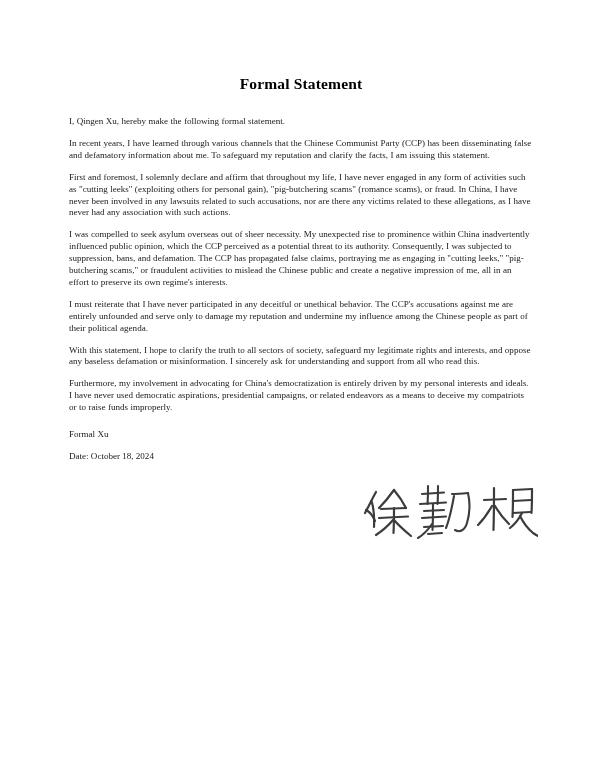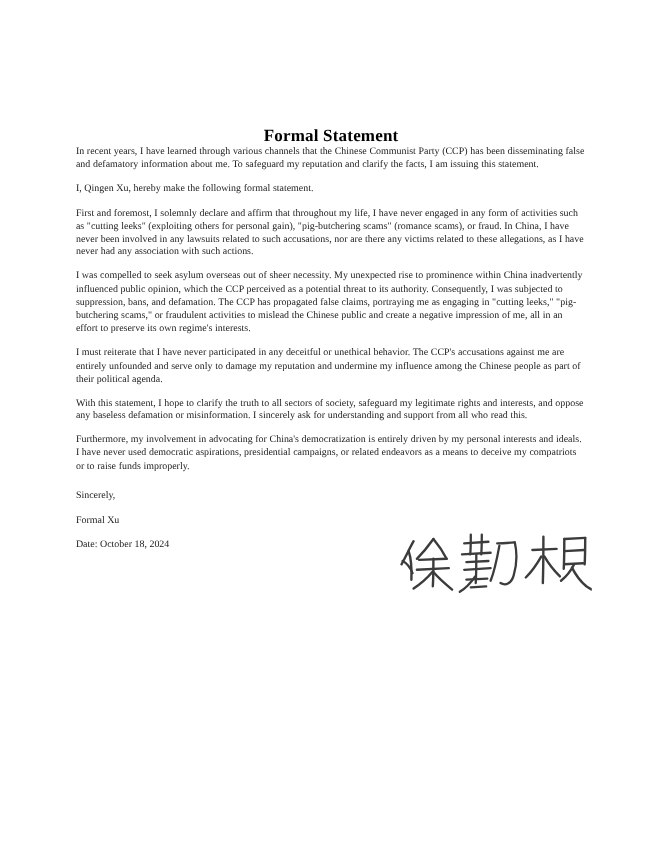--- a/index.html
+++ b/index.html
@@ -27,21 +27,21 @@
     left: 69px;
     top: 0;
     width: 464px;
   }
   .doc-title {
     text-align: center;
     font-size: 15.5px;
     font-weight: bold;
     letter-spacing: 0.15px;
     margin: 0;
-    padding-top: 116px;
+    padding-top: 76px;
     line-height: 16px;
     color: #000000;
   }
   .para {
     font-size: 9.05px;
     line-height: 11.85px;
     text-align: left;
     margin: 0;
     color: #1a1a1a;
     word-spacing: 0.15px;
@@ -85,30 +85,29 @@
 </style>
 </head>
 <body>
 
 <div class="page">
 
   <div class="doc-body">
 
     <h1 class="doc-title">Formal Statement</h1>
 
+    <p class="para first-para">I, Qingen Xu, hereby make the following formal statement.</p>
     <p class="para">In recent years, I have learned through various channels that the Chinese Communist Party (CCP) has been disseminating false and defamatory information about me. To safeguard my reputation and clarify the facts, I am issuing this statement.</p>
-    <p class="para first-para">I, Qingen Xu, hereby make the following formal statement.</p>
     <p class="para">First and foremost, I solemnly declare and affirm that throughout my life, I have never engaged in any form of activities such as "cutting leeks" (exploiting others for personal gain), "pig-butchering scams" (romance scams), or fraud. In China, I have never been involved in any lawsuits related to such accusations, nor are there any victims related to these allegations, as I have never had any association with such actions.</p>
     <p class="para">I was compelled to seek asylum overseas out of sheer necessity. My unexpected rise to prominence within China inadvertently influenced public opinion, which the CCP perceived as a potential threat to its authority. Consequently, I was subjected to suppression, bans, and defamation. The CCP has propagated false claims, portraying me as engaging in "cutting leeks," "pig-butchering scams," or fraudulent activities to mislead the Chinese public and create a negative impression of me, all in an effort to preserve its own regime's interests.</p>
     <p class="para">I must reiterate that I have never participated in any deceitful or unethical behavior. The CCP's accusations against me are entirely unfounded and serve only to damage my reputation and undermine my influence among the Chinese people as part of their political agenda.</p>
     <p class="para">With this statement, I hope to clarify the truth to all sectors of society, safeguard my legitimate rights and interests, and oppose any baseless defamation or misinformation. I sincerely ask for understanding and support from all who read this.</p>
     <p class="para">Furthermore, my involvement in advocating for China's democratization is entirely driven by my personal interests and ideals. I have never used democratic aspirations, presidential campaigns, or related endeavors as a means to deceive my compatriots or to raise funds improperly.</p>
 
     <div class="closing-block">
-      <p class="closing-line">Sincerely,</p>
       <p class="closing-line">Formal Xu</p>
       <p class="closing-line">Date: October 18, 2024</p>
     </div>
 
   </div>
 
   <div class="signature-wrap">
     <svg viewBox="0 0 180 70" xmlns="http://www.w3.org/2000/svg" aria-hidden="true">
       <g class="sig-stroke" stroke-width="2.2">
 

